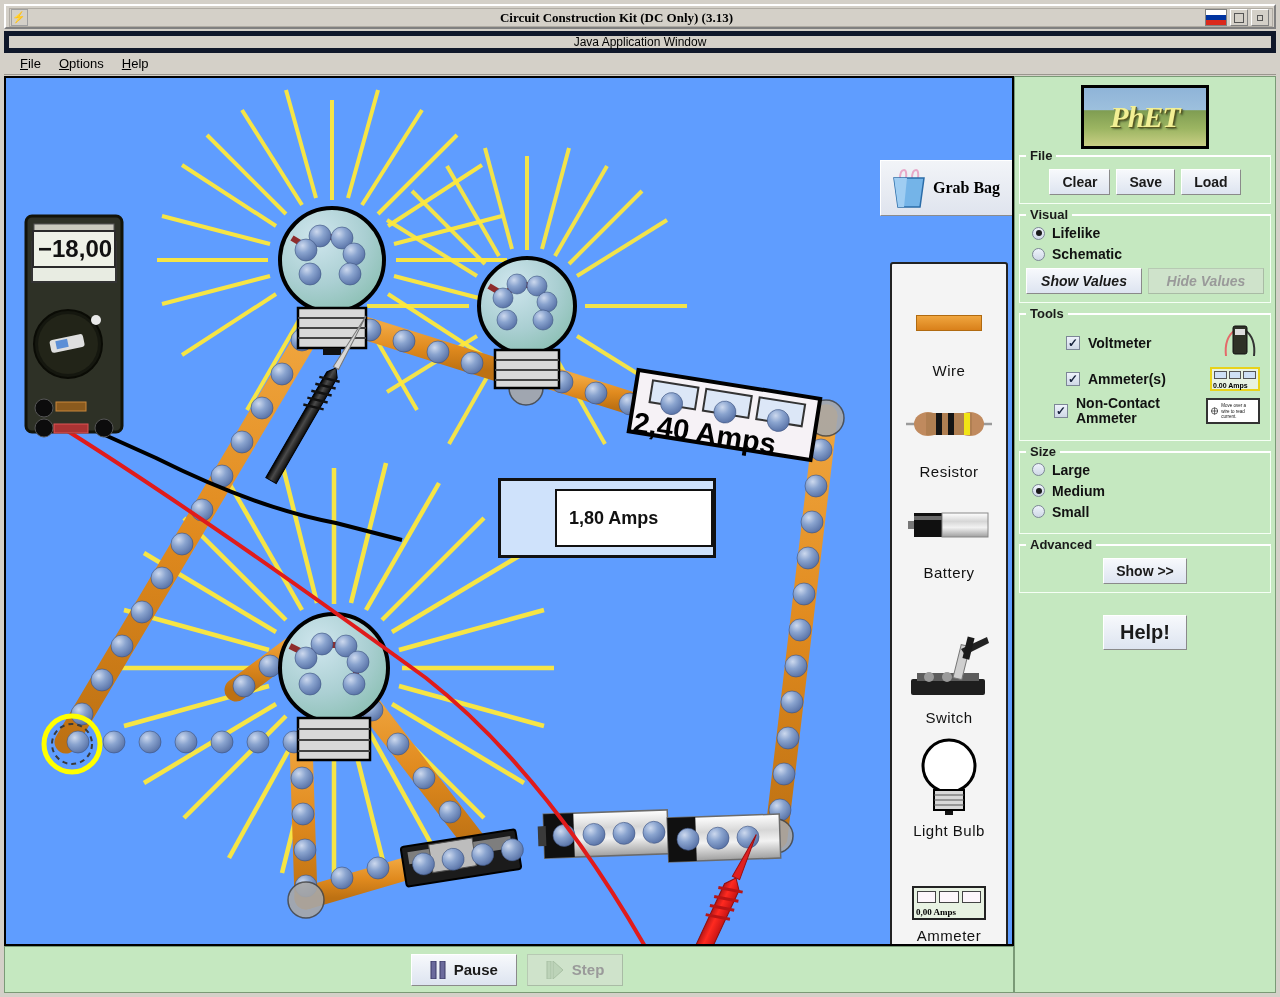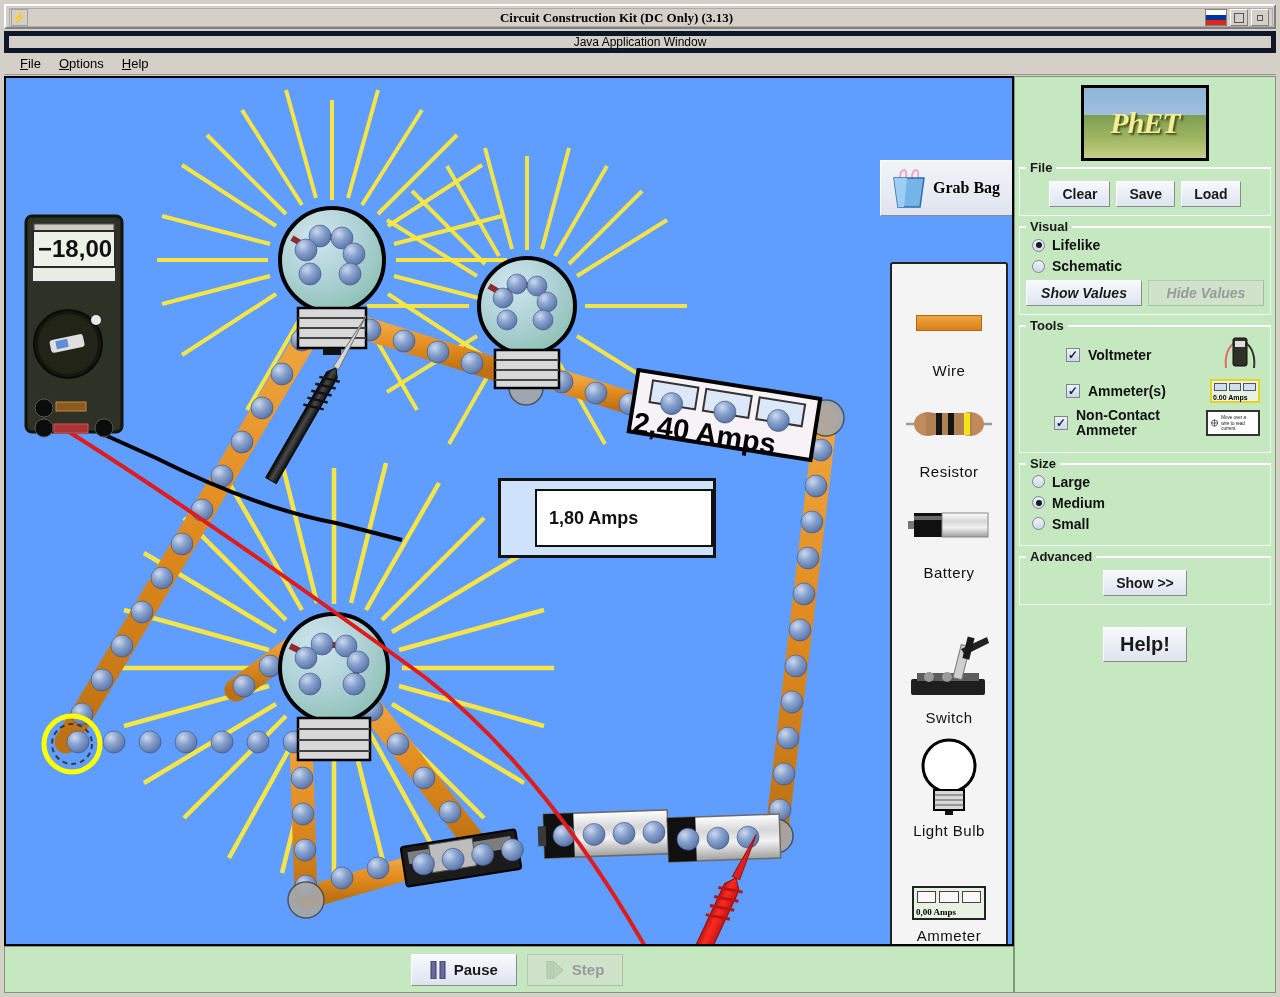--- a/index.html
+++ b/index.html
@@ -104,21 +104,21 @@
     display: flex; flex-direction: column; align-items: center;
     padding-top: 22px; gap: 0px;
   }
   .tool-entry { width: 100%; display: flex; flex-direction: column;
     align-items: center; margin-bottom: 8px; }
   .tool-art { height: 74px; display: flex; align-items: center; justify-content: center; }
   .tool-label { font-size: 15px; color: #111; margin-top: 2px; letter-spacing: .5px; }
 
   
   .phet-logo {
-    margin: 8px auto 6px auto; width: 128px; height: 76px;
+    margin: 8px auto 6px auto; width: 128px; height: 64px;
     border: 3px solid #000; overflow: hidden; position: relative;
     background: linear-gradient(#8fb4d8 0%, #9dc0dd 38%, #7f9d52 39%, #9cb562 70%, #c8cf84 100%);
   }
   .phet-logo .logo-text {
     position: absolute; inset: 0; display: flex; align-items: center; justify-content: center;
     font-family: "Liberation Serif", serif; font-style: italic; font-weight: bold;
     font-size: 30px; color: #f2ef94; text-shadow: 1px 1px 0 #5a5a20, 2px 2px 2px rgba(0,0,0,.5);
     letter-spacing: -1px;
   }
   .group {
@@ -562,21 +562,21 @@
     </svg>
 
     <div style="position:absolute;left:26px;top:152px;width:84px;height:38px;background:#eef1e7;border:2px solid #2a2a2a;display:flex;align-items:center;justify-content:flex-start;padding-left:4px;overflow:hidden;">
       <span class="readout-text" style="font-size:24px;color:#111;white-space:nowrap;">−18,00 V</span>
     </div>
 
     <div style="position:absolute;left:630px;top:328px;transform:rotate(9deg);transform-origin:left top;">
       <span class="readout-text" style="font-size:29px;color:#000;">2,40 Amps</span>
     </div>
 
-    <div style="position:absolute;left:492px;top:400px;width:218px;height:80px;background:#cfe2fb;border:3px solid #111;display:flex;align-items:center;padding-left:34px;">
+    <div style="position:absolute;left:492px;top:400px;width:218px;height:80px;background:#cfe2fb;border:3px solid #111;display:flex;align-items:center;padding-left:54px;">
       <div style="flex:1;height:58px;background:#fff;border:2px solid #111;display:flex;align-items:center;padding-left:12px;">
         <span class="readout-text" style="font-size:18px;color:#111;">1,80 Amps</span>
       </div>
     </div>
 
     <div class="grabbag">
       <svg width="36" height="42" viewBox="0 0 36 42">
         <path d="M9,12 Q9,3 13,3 Q16,3 15,12" fill="none" stroke="#e8a9c9" stroke-width="2"></path>
         <path d="M21,12 Q21,3 25,3 Q28,3 27,12" fill="none" stroke="#e8a9c9" stroke-width="2"></path>
         <path d="M3,11 L33,11 L29,40 L7,40 Z" fill="#74b4e8" stroke="#2a6ca8" stroke-width="1.5"></path>

